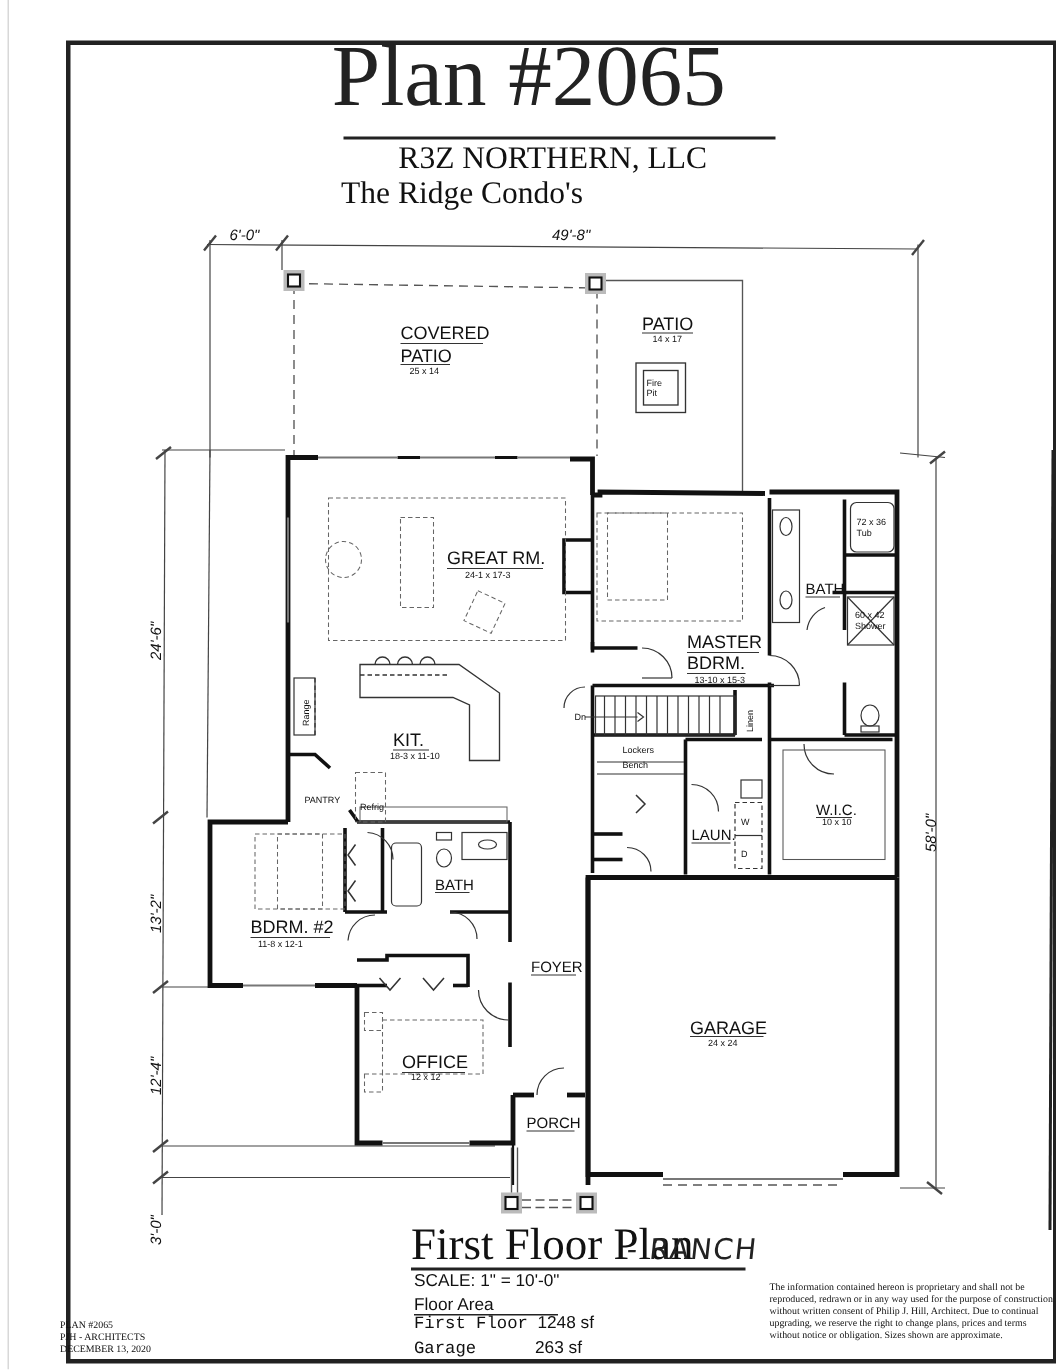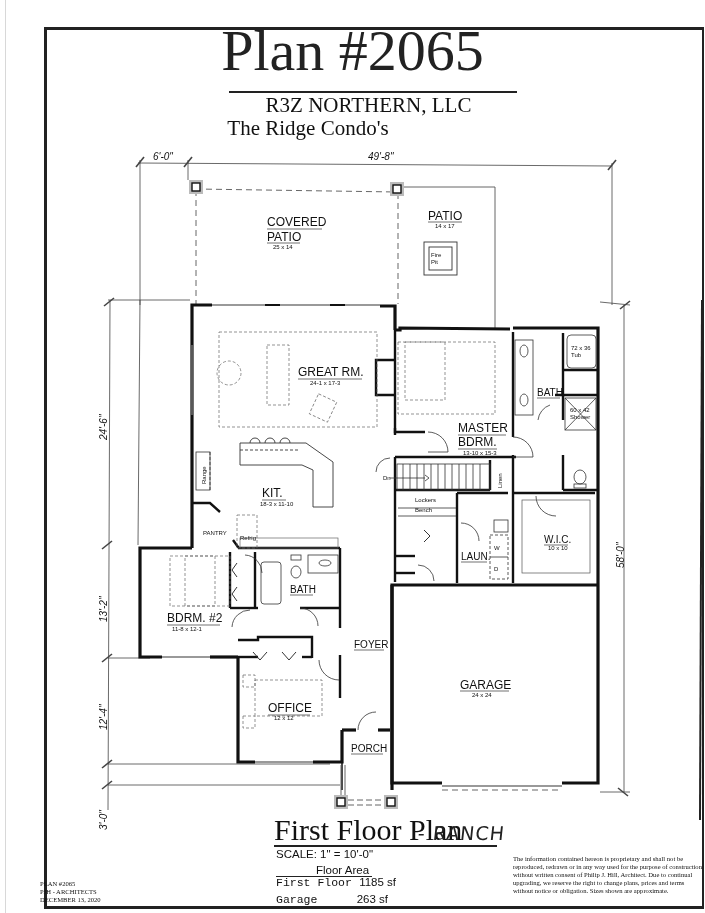--- a/index.html
+++ b/index.html
@@ -12,21 +12,21 @@
   .subtitle { position: absolute; left: 0; width: 616px; top: 117px; text-align: center; font-family: "Liberation Serif", serif; font-size: 21px; color: #111; line-height: 1.05; }
   svg.plan { position: absolute; left: 0; top: 0; }
   .plan text { font-family: "Liberation Sans", sans-serif; fill: #111; }
   .room { font-size: 12px; }
   .dimsmall { font-size: 6px; }
   .dimlabel { font-size: 10px; font-style: italic; }
   .ffp-title { position: absolute; left: 274px; top: 815px; font-family: "Liberation Serif", serif; font-size: 30px; color: #111; line-height: 1; }
   .ffp-rule { position: absolute; left: 274px; top: 845px; width: 223px; height: 2px; background: #222; }
   .ranch { position: absolute; left: 418px; top: 822px; font-family: "DejaVu Sans", sans-serif; font-size: 19px; color: #222; letter-spacing: 1px; transform: skewX(-6deg); }
   .scale { position: absolute; left: 276px; top: 848px; font-size: 11.5px; color: #111; }
-  .area-head { position: absolute; left: 276px; top: 864px; font-size: 11.5px; color: #111; margin-left: 40px; }
+  .area-head { position: absolute; left: 276px; top: 864px; font-size: 11.5px; color: #111; }
   .area-rule { position: absolute; left: 276px; top: 876px; width: 96px; height: 1px; background: #222; }
   .area-row { position: absolute; left: 276px; width: 120px; font-size: 11.5px; color: #111; }
   .area-row .lbl { position: absolute; left: 0; font-family: Liberation Mono, monospace; }
   .area-row .val { position: absolute; right: 0; }
   .disclaimer { position: absolute; left: 513px; top: 855px; width: 190px; font-family: "Liberation Serif", serif; font-size: 6.6px; line-height: 8.1px; color: #111; }
   .footer { position: absolute; left: 40px; top: 880px; font-family: "Liberation Serif", serif; font-size: 6.6px; line-height: 7.8px; color: #111; }
 </style>
 </head>
 <body>
 
@@ -360,21 +360,21 @@
 </svg>
 
 <div class="ffp-title">First Floor Plan</div>
 <div class="ffp-rule"></div>
 <div class="ranch">- RANCH</div>
 <div class="scale">SCALE: 1" = 10'-0"</div>
 <div class="area-head">Floor Area</div>
 <div class="area-rule"></div>
 <div class="area-row" style="top:876px">
   <span class="lbl">First Floor</span>
-  <span class="val">1185 sf</span>
+  <span class="val">1248 sf</span>
 </div>
 <div class="area-row" style="top:893px">
   <span class="lbl">Garage</span>
   <span class="val" style="right:8px">263 sf</span>
 </div>
 
 <div class="disclaimer">The information contained hereon is proprietary and shall not be reproduced, redrawn or in any way used for the purpose of construction without written consent of Philip J. Hill, Architect. Due to continual upgrading, we reserve the right to change plans, prices and terms without notice or obligation. Sizes shown are approximate.</div>
 
 <div class="footer">
   <div>PLAN #2065</div>

